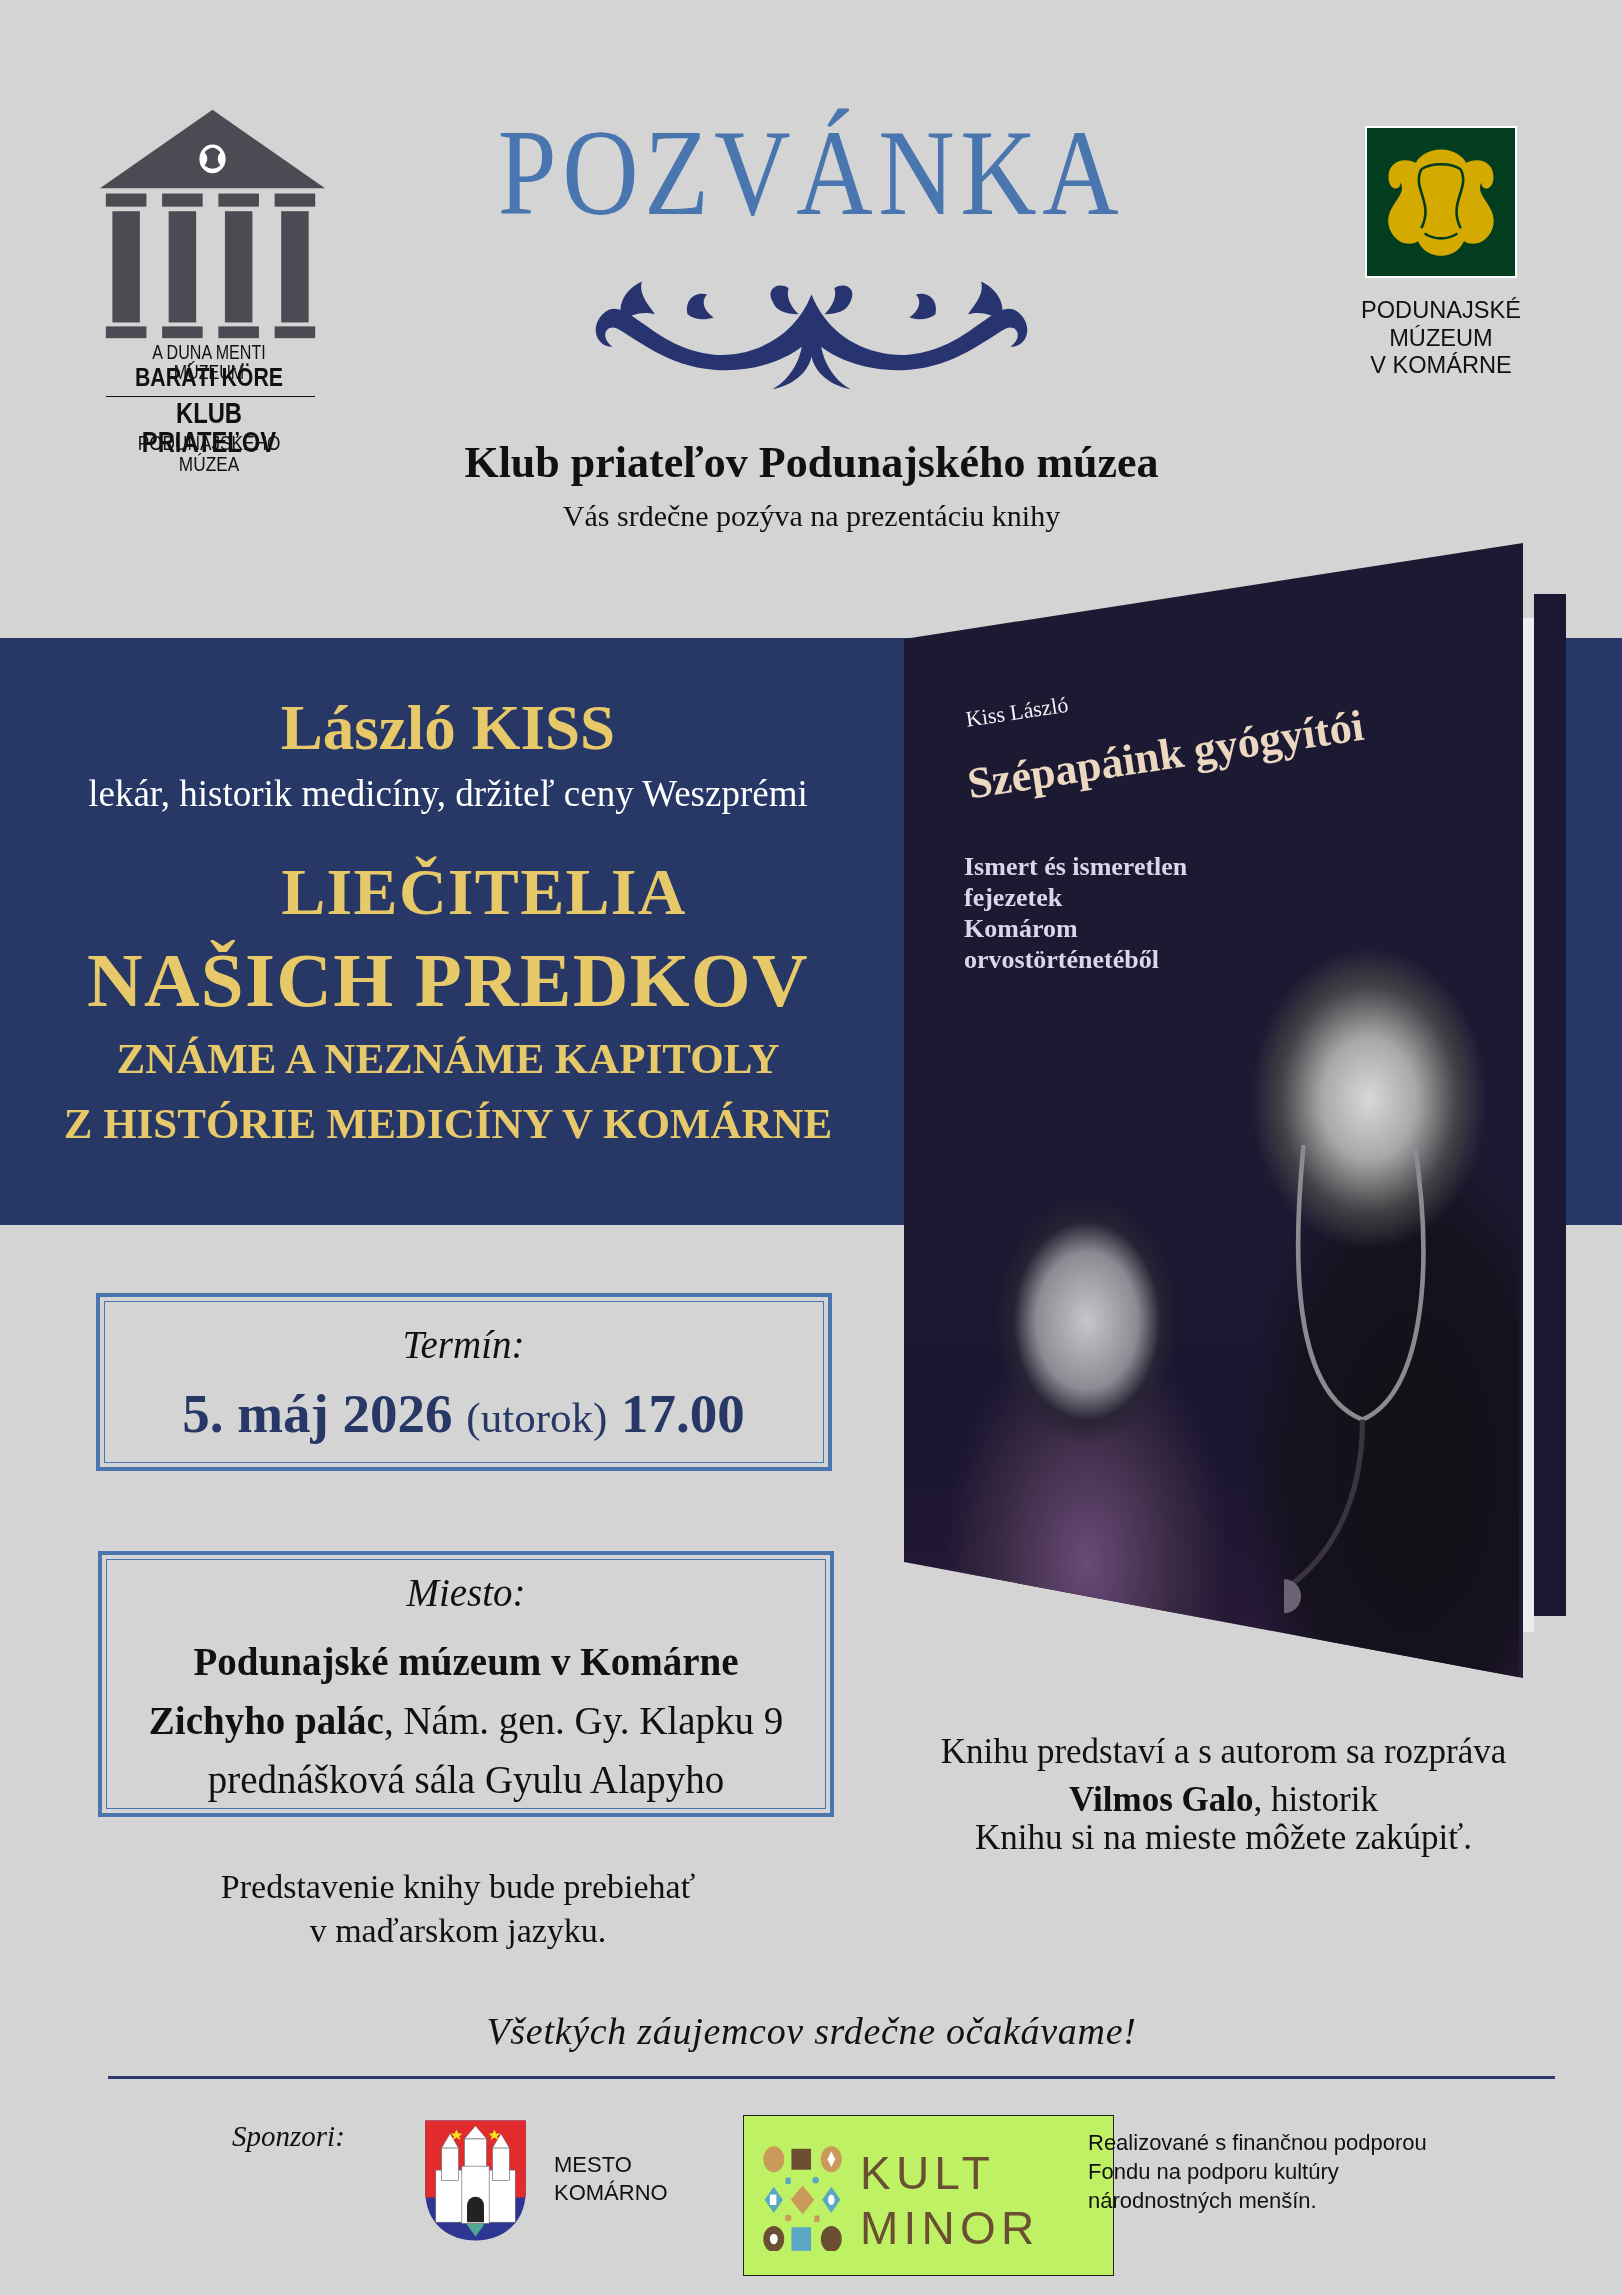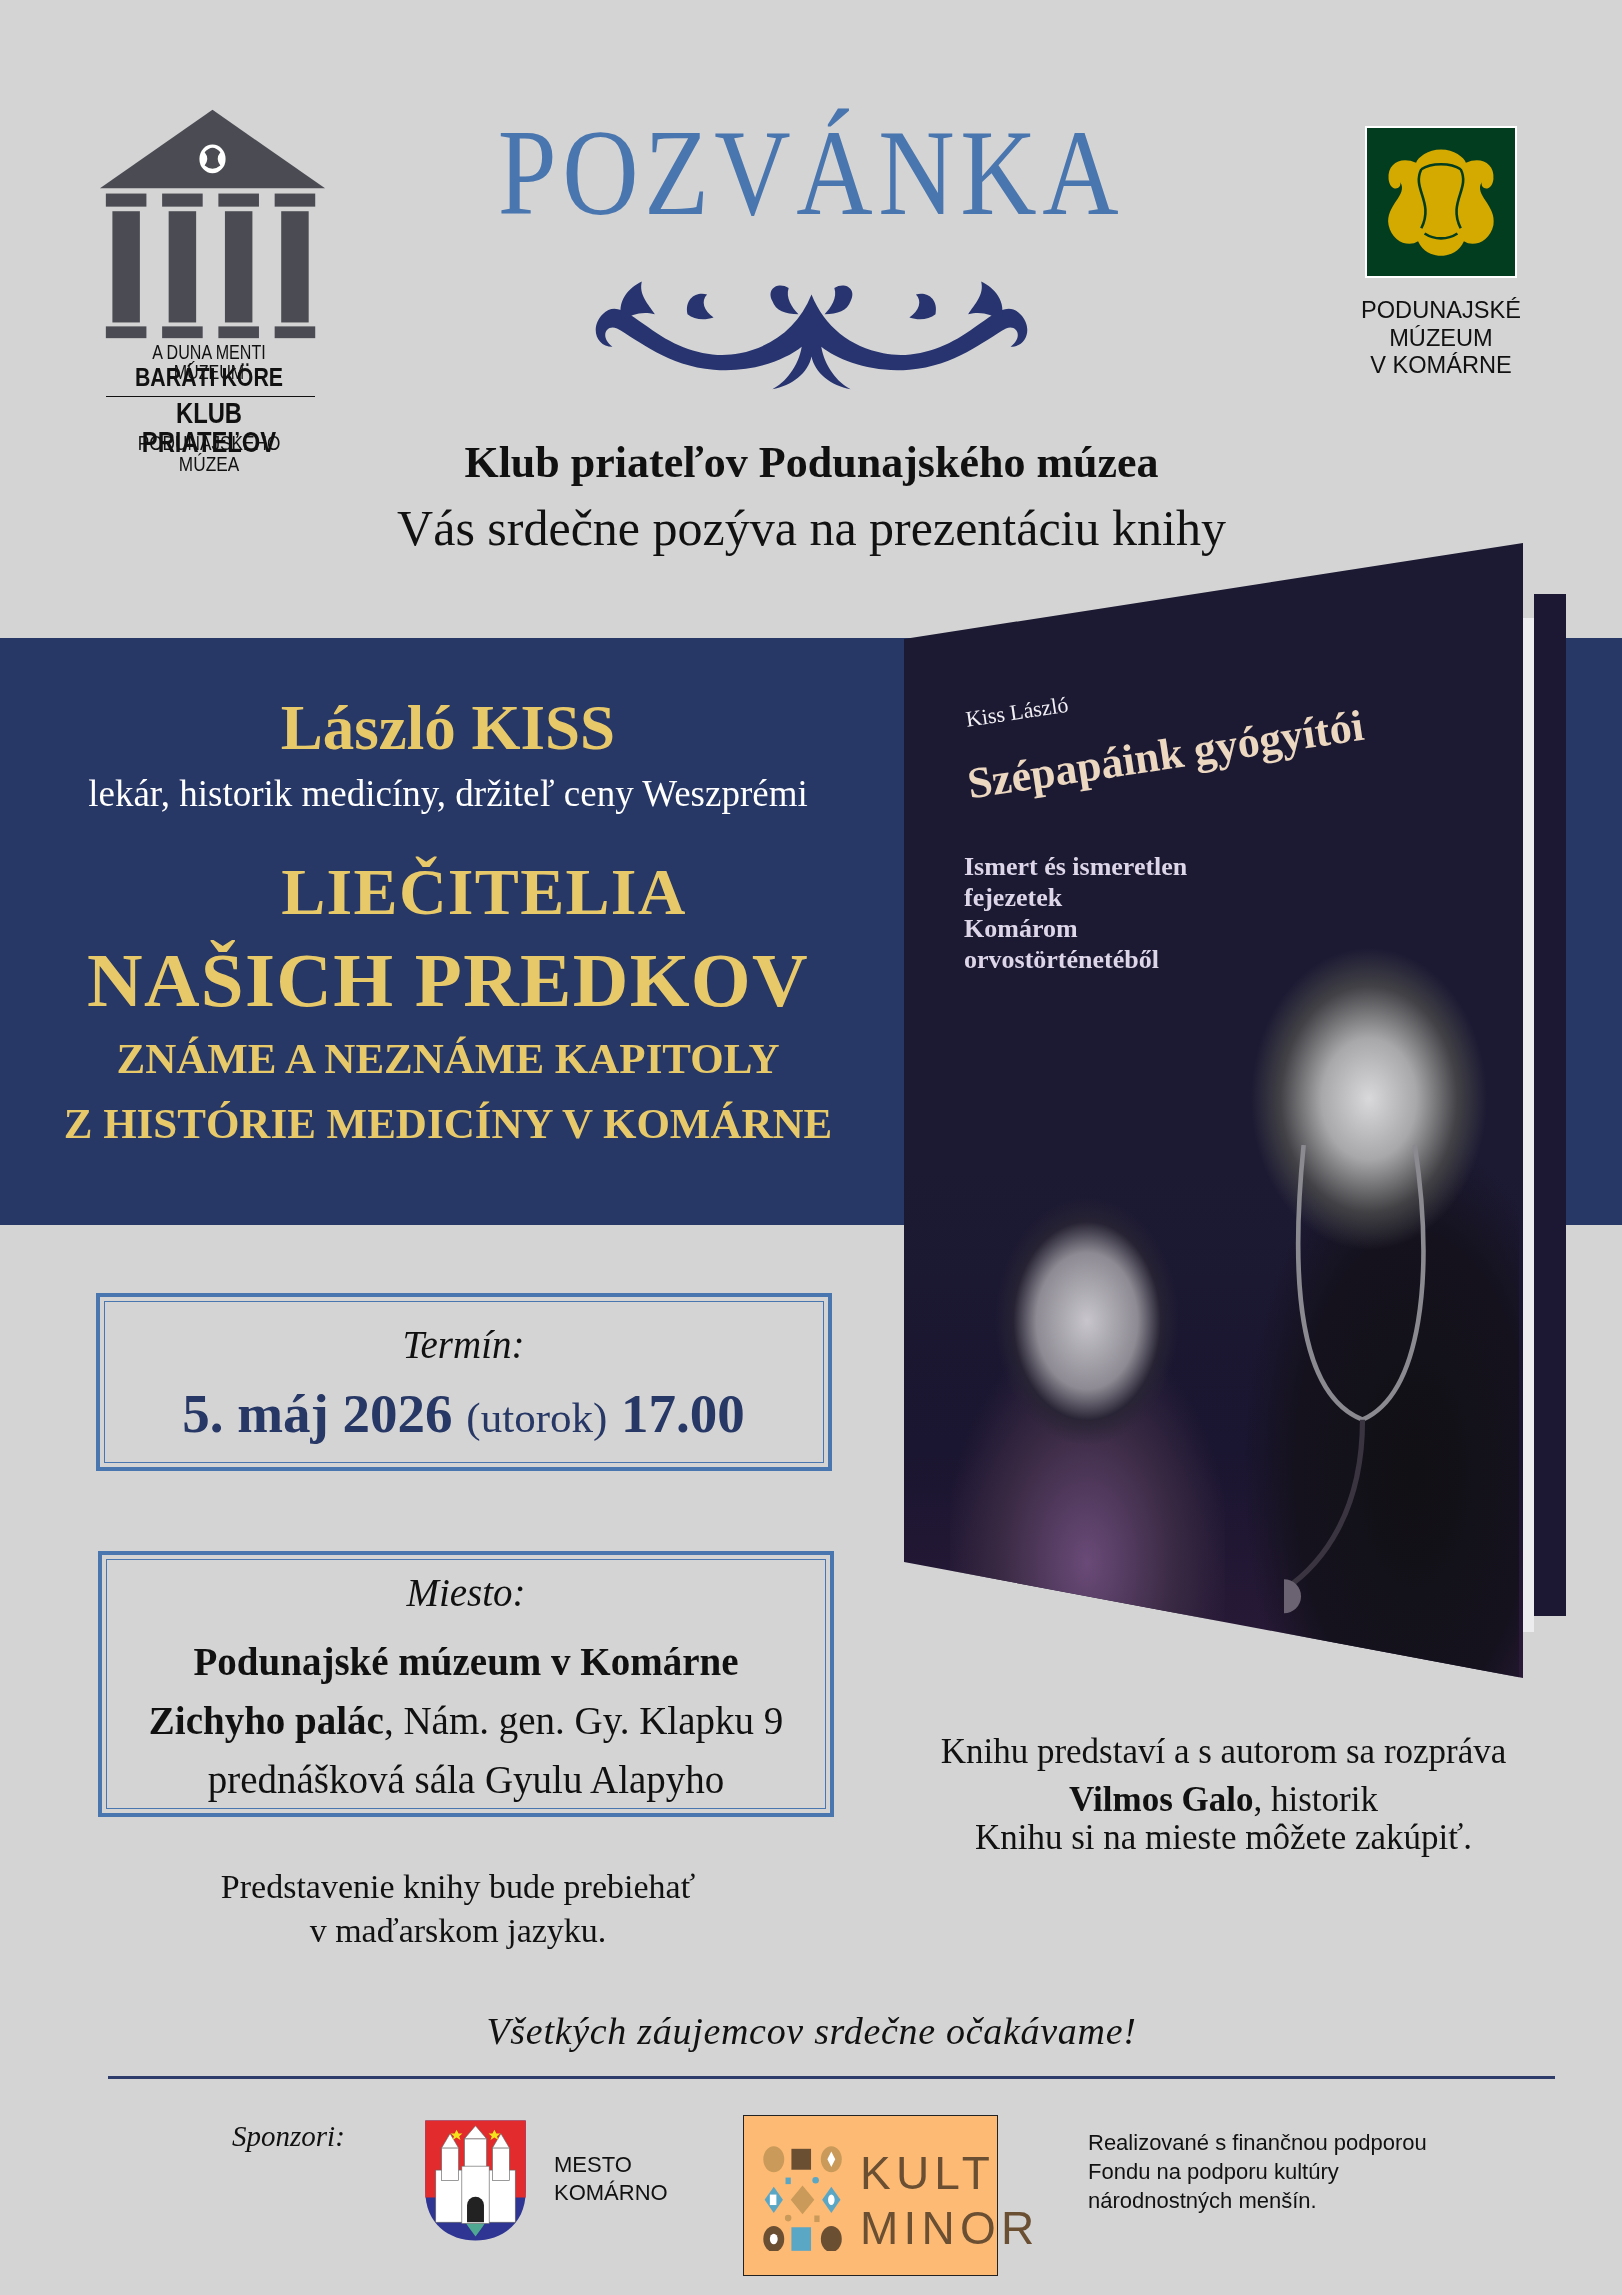--- a/index.html
+++ b/index.html
@@ -38,21 +38,21 @@
       display: flex; align-items: center; justify-content: center;
     }
     #museum-logo .caption {
       position: absolute; top: 171px; left: -13px; width: 178px;
       font-family: "Liberation Sans", "DejaVu Sans", sans-serif;
       font-size: 23.6px; line-height: 27.5px; text-align: center; color: #111;
     }
 
     
     #invite-1 { left: 0; top: 437px; width: 1623px; font-size: 44px; font-weight: bold; }
-    #invite-2 { left: 0; top: 499px; width: 1623px; font-size: 50px; }
+    #invite-2 { left: 0; top: 499px; width: 1623px; font-size: 30px; }
 
     
     #band { left: 0; top: 638px; width: 1623px; height: 587px; background: #273866; }
     .gold { color: #e8c96a; }
     #author-name { left: 0; top: 692px; width: 896px; font-size: 63px; font-weight: bold; }
     #author-desc { left: 0; top: 772px; width: 896px; font-size: 37px; color: #fff; }
     #book-title-1 { left: 0; top: 854px; width: 896px; font-size: 66px; font-weight: bold; letter-spacing: 1.3px; padding-left: 36px; }
     #book-title-2 { left: 0; top: 936px; width: 896px; font-size: 77px; font-weight: bold; letter-spacing: 1.3px; }
     #subtitle-1 { left: 0; top: 1034px; width: 896px; font-size: 43px; font-weight: bold; }
     #subtitle-2 { left: 0; top: 1099px; width: 896px; font-size: 43px; font-weight: bold; }
@@ -117,22 +117,22 @@
     #closing { left: 0; top: 2009px; width: 1623px; font-size: 38px; font-style: italic; letter-spacing: 0.7px; }
     #divider { left: 108px; top: 2076px; width: 1447px; height: 3.3px; background: #2d3c6a; }
 
     #sponsors-label { left: 232px; top: 2120px; font-size: 29px; font-style: italic; }
     #coat-of-arms { left: 424px; top: 2119px; width: 103px; height: 123px; }
     #city-name {
       left: 554px; top: 2151px; font-family: "Liberation Sans", "DejaVu Sans", sans-serif;
       font-size: 22px; line-height: 27.5px;
     }
     #kultminor-box {
-      left: 743px; top: 2115px; width: 255px; height: 161px;
-      background: #fdba74; border: 1.3px solid #222; box-sizing: border-box;
+      left: 743px; top: 2115px; width: 371px; height: 161px;
+      background: #bef264; border: 1.3px solid #222; box-sizing: border-box;
     }
     #kultminor-text {
       position: absolute; left: 116px; top: 30px;
       font-family: "Liberation Sans", "DejaVu Sans", sans-serif;
       font-size: 46px; line-height: 55px; color: #6b4f33; letter-spacing: 5.2px;
     }
     #support-text {
       left: 1088px; top: 2128px; font-family: "Liberation Sans", "DejaVu Sans", sans-serif;
       font-size: 22px; line-height: 29px;
     }

